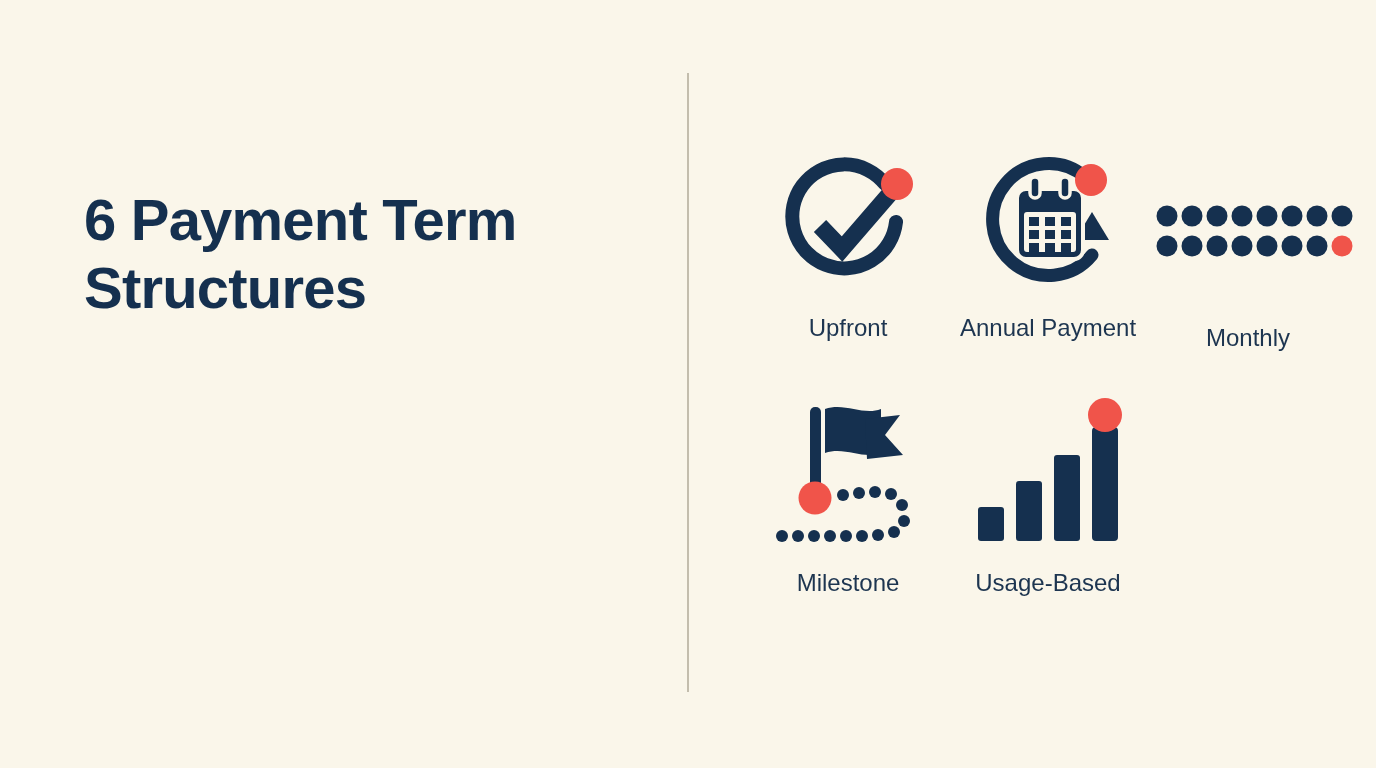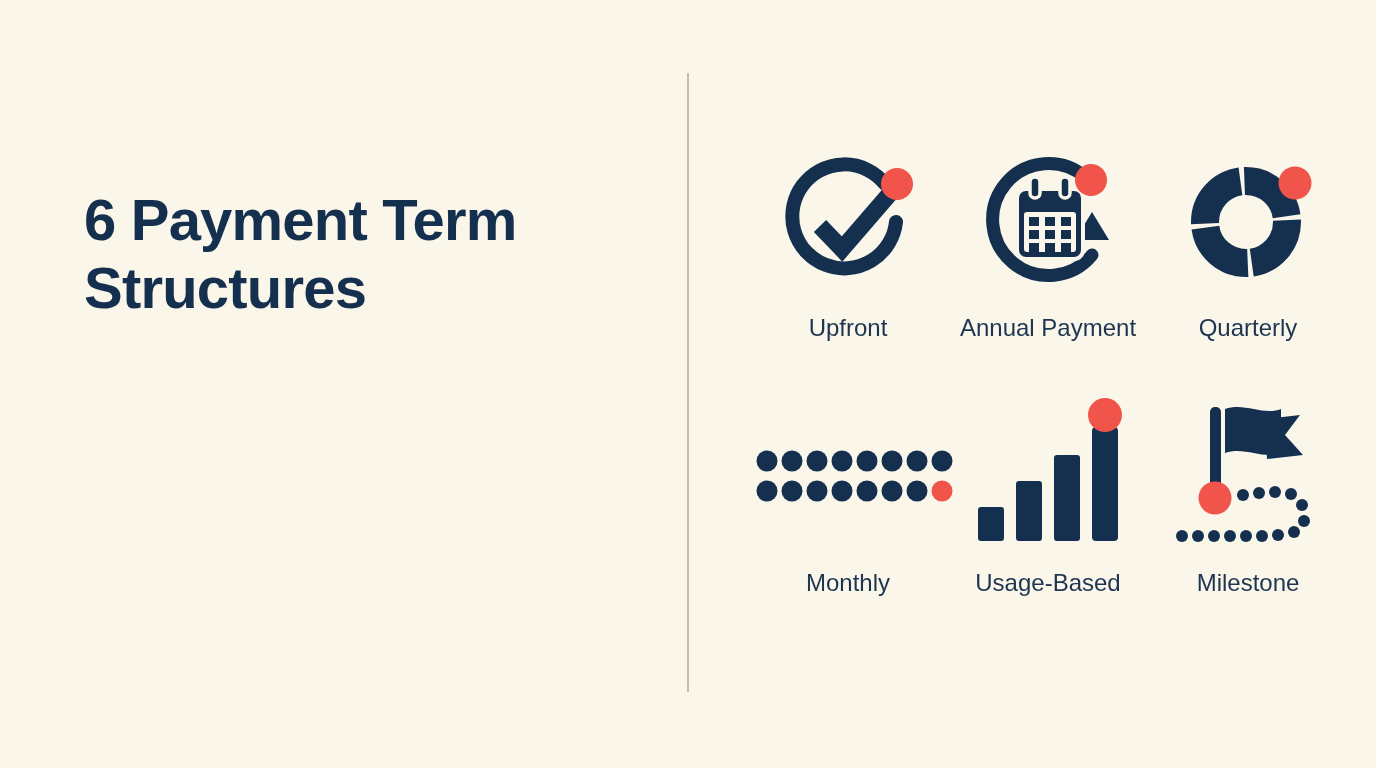--- a/index.html
+++ b/index.html
@@ -141,32 +141,20 @@
           <rect x="88" y="80" width="10" height="9" fill="#15304f"></rect>
           <rect x="56" y="93" width="10" height="9" fill="#15304f"></rect>
           <rect x="72" y="93" width="10" height="9" fill="#15304f"></rect>
           <rect x="88" y="93" width="10" height="9" fill="#15304f"></rect>
           <circle cx="118" cy="30" r="16" fill="#f0544a"></circle>
         </svg>
       </div>
       <div class="caption">Annual Payment</div>
     </div>
 
-    <div class="cell">
-      <div class="art">
-        <svg width="150" height="150" viewBox="0 0 150 150">
-          <g transform="translate(73,72)">
-
-            <circle r="41" fill="none" stroke="#15304f" stroke-width="28" stroke-dasharray="60.4 4" stroke-dashoffset="2" transform="rotate(-90)"></circle>
-          </g>
-          <circle cx="122" cy="33" r="16.5" fill="#f0544a"></circle>
-        </svg>
-      </div>
-      <div class="caption">Quarterly</div>
-    </div>
 
     <div class="cell row2">
       <div class="art">
         <svg width="190" height="160" viewBox="0 0 190 160">
           <g fill="#15304f">
 
             <circle cx="14" cy="66" r="10.5"></circle>
             <circle cx="39" cy="66" r="10.5"></circle>
             <circle cx="64" cy="66" r="10.5"></circle>
             <circle cx="89" cy="66" r="10.5"></circle>
@@ -180,35 +168,20 @@
             <circle cx="64" cy="96" r="10.5"></circle>
             <circle cx="89" cy="96" r="10.5"></circle>
             <circle cx="114" cy="96" r="10.5"></circle>
             <circle cx="139" cy="96" r="10.5"></circle>
             <circle cx="164" cy="96" r="10.5"></circle>
           </g>
           <circle cx="189" cy="96" r="10.5" fill="#f0544a"></circle>
         </svg>
       </div>
       <div class="caption">Monthly</div>
-    </div>
-
-    <div class="cell row2">
-      <div class="art">
-        <svg width="160" height="160" viewBox="0 0 160 160">
-          <g fill="#15304f">
-            <rect x="10" y="112" width="26" height="34" rx="3"></rect>
-            <rect x="48" y="86" width="26" height="60" rx="3"></rect>
-            <rect x="86" y="60" width="26" height="86" rx="3"></rect>
-            <rect x="124" y="32" width="26" height="114" rx="4"></rect>
-          </g>
-          <circle cx="137" cy="20" r="17" fill="#f0544a"></circle>
-        </svg>
-      </div>
-      <div class="caption">Usage-Based</div>
     </div>
 
     <div class="cell row2">
       <div class="art">
         <svg width="170" height="160" viewBox="0 0 170 160">
 
           <rect x="47" y="12" width="11" height="84" rx="5" fill="#15304f"></rect>
 
           <path d="M62 14 C82 7 100 21 118 14 L118 58 C100 65 82 51 62 58 Z" fill="#15304f"></path>
           <path d="M102 24 L137 20 L122 40 L140 60 L104 64 Z" fill="#15304f"></path>
@@ -228,14 +201,29 @@
             <circle cx="51" cy="141" r="6"></circle>
             <circle cx="35" cy="141" r="6"></circle>
             <circle cx="19" cy="141" r="6"></circle>
           </g>
           <circle cx="52" cy="103" r="16.5" fill="#f0544a"></circle>
         </svg>
       </div>
       <div class="caption">Milestone</div>
     </div>
 
+    <div class="cell row2">
+      <div class="art">
+        <svg width="160" height="160" viewBox="0 0 160 160">
+          <g fill="#15304f">
+            <rect x="10" y="112" width="26" height="34" rx="3"></rect>
+            <rect x="48" y="86" width="26" height="60" rx="3"></rect>
+            <rect x="86" y="60" width="26" height="86" rx="3"></rect>
+            <rect x="124" y="32" width="26" height="114" rx="4"></rect>
+          </g>
+          <circle cx="137" cy="20" r="17" fill="#f0544a"></circle>
+        </svg>
+      </div>
+      <div class="caption">Usage-Based</div>
+    </div>
+
   </div>
 </div>
 
 </body></html>

